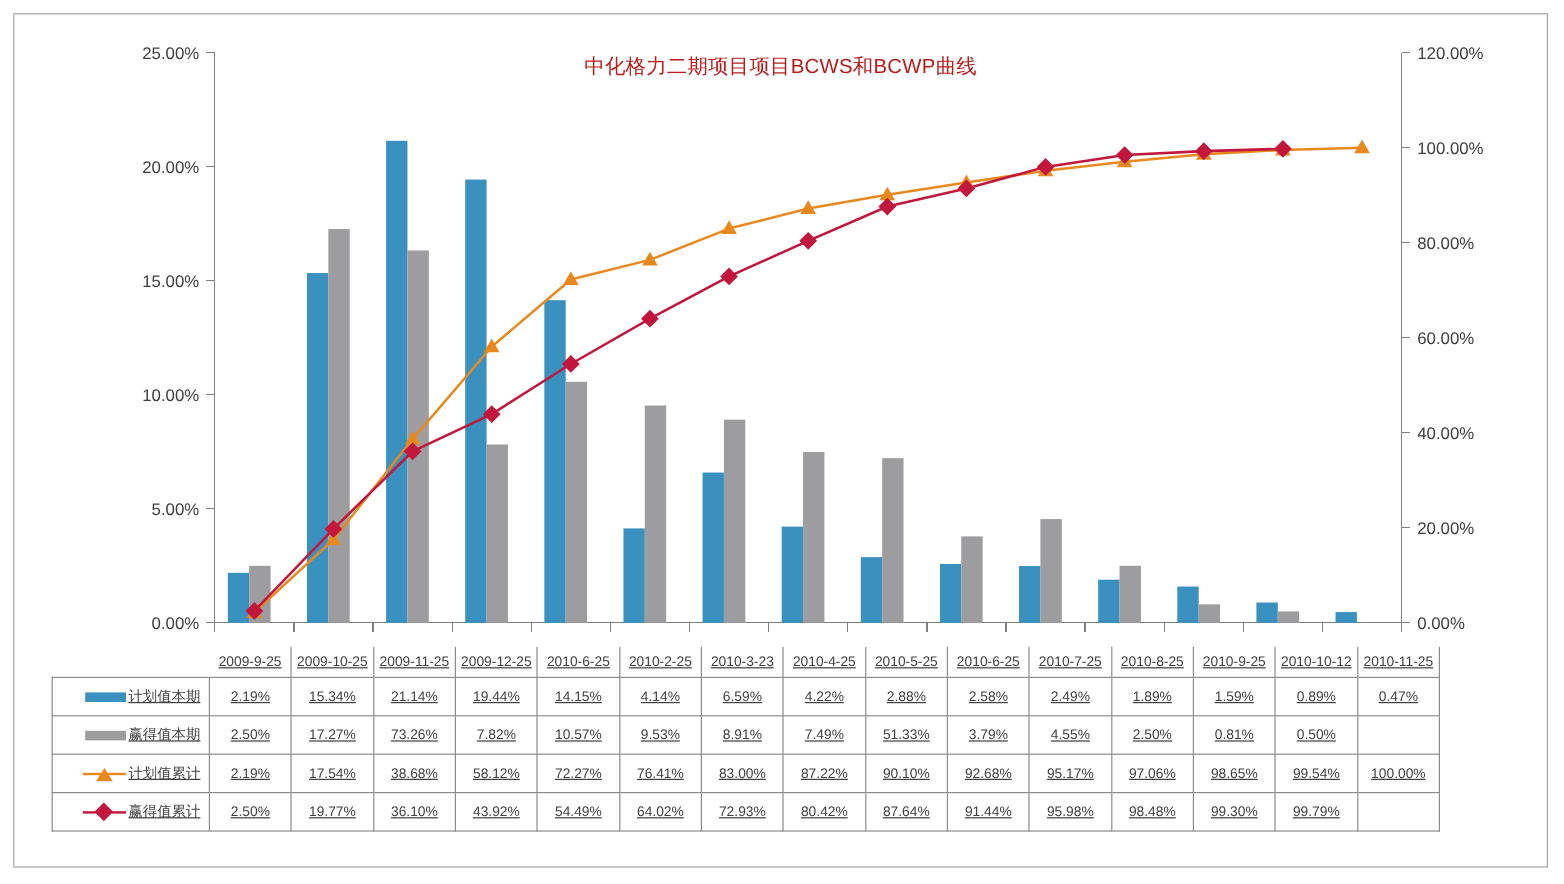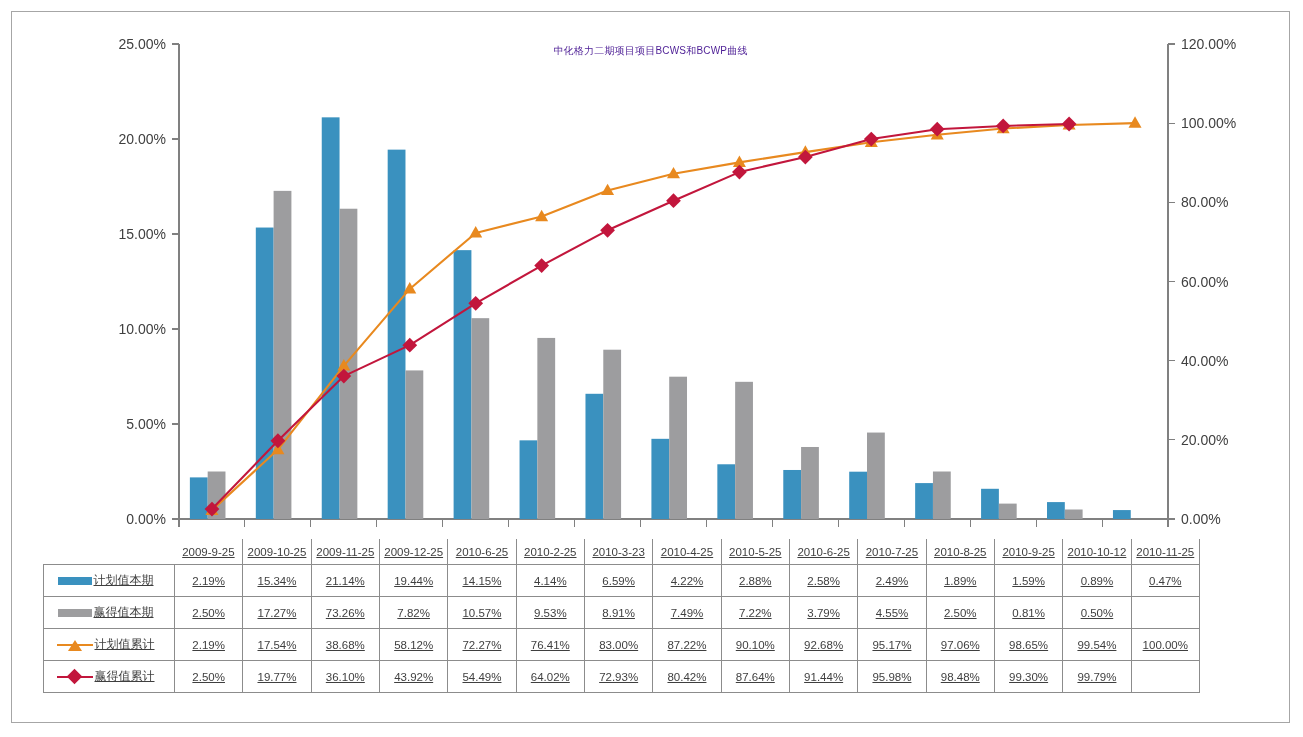--- a/index.html
+++ b/index.html
@@ -23,22 +23,22 @@
     border: 1px solid #a6a6a6;
     background: #ffffff;
     box-sizing: border-box;
   }
   #chart-title {
     position: absolute;
     left: 0;
     top: 32px;
     width: 100%;
     text-align: center;
-    font-size: 10px;
-    color: #4c1d95;
+    font-size: 17px;
+    color: #b91c1c;
     letter-spacing: 0.2px;
   }
   #plot-svg {
     position: absolute;
     left: 0;
     top: 0;
   }
   .axis-label {
     font-family: "Liberation Sans", sans-serif;
     font-size: 14px;
@@ -103,21 +103,21 @@
   #data-table tr.header-row td.legend-head {
     border: none;
   }
   #data-table td.legend-cell {
     text-align: left;
     padding-left: 0;
   }
   .legend-inner {
     display: flex;
     align-items: center;
-    justify-content: center;
+    justify-content: flex-end;
     padding-right: 7px;
     gap: 2px;
   }
   .legend-label {
     font-size: 12px;
     color: #3f3f3f;
   }
   .swatch-bar {
     display: inline-block;
     width: 34px;
@@ -335,21 +335,21 @@
             </div>
           </td>
           <td>2.50%</td>
           <td>17.27%</td>
           <td>73.26%</td>
           <td>7.82%</td>
           <td>10.57%</td>
           <td>9.53%</td>
           <td>8.91%</td>
           <td>7.49%</td>
-          <td>7.22%</td>
+          <td>51.33%</td>
           <td>3.79%</td>
           <td>4.55%</td>
           <td>2.50%</td>
           <td>0.81%</td>
           <td>0.50%</td>
           <td></td>
         </tr>
         <tr>
           <td class="legend-cell" style="width: 131px;">
             <div class="legend-inner">

